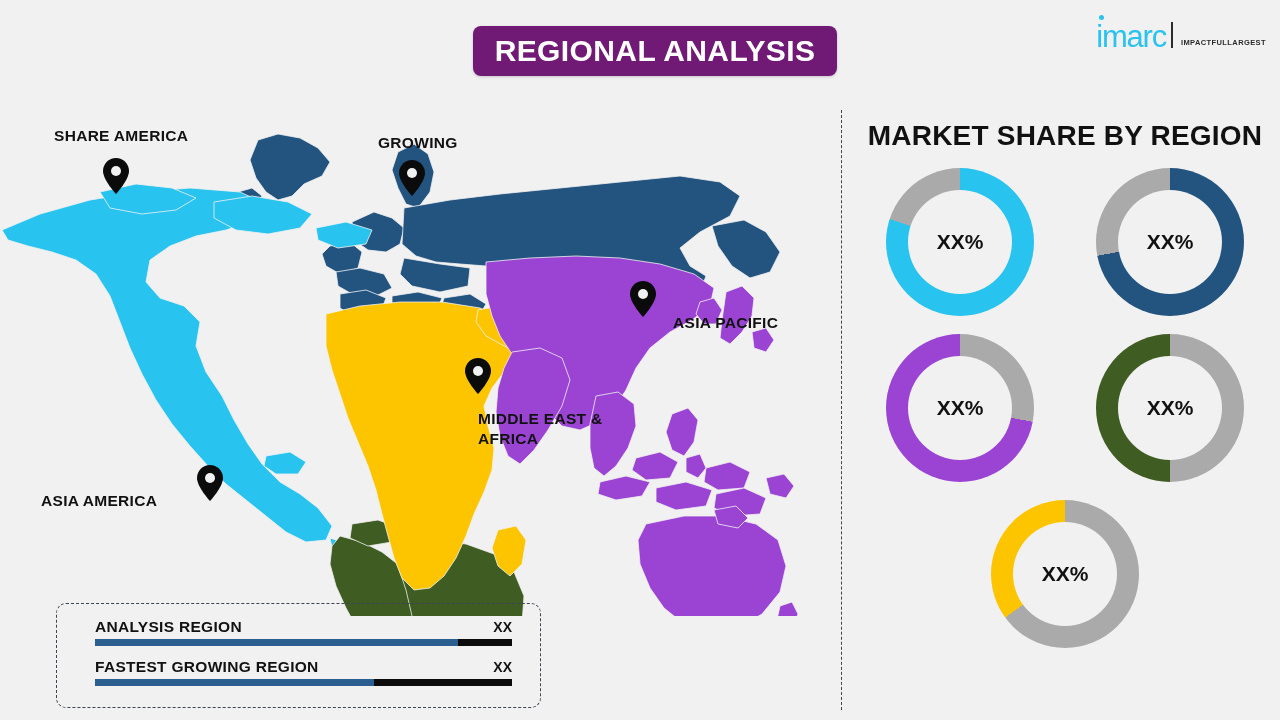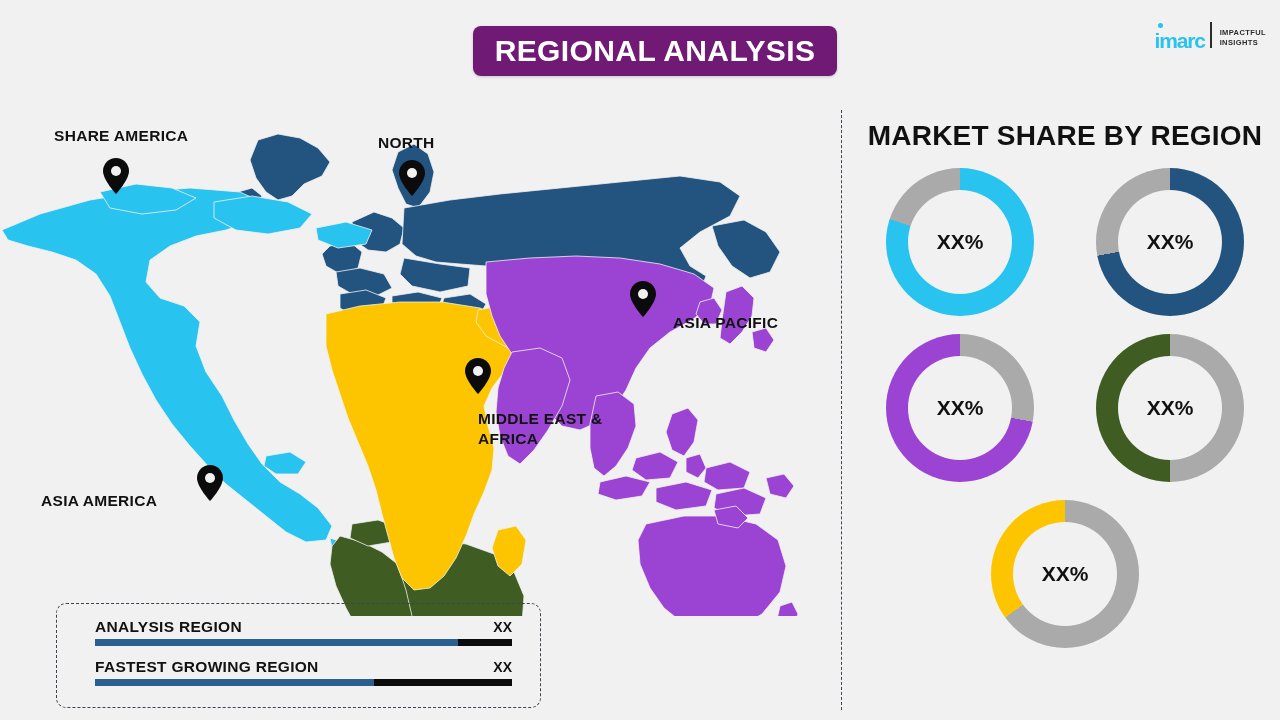--- a/index.html
+++ b/index.html
@@ -26,33 +26,33 @@
     color:#ffffff; font-size:30px; font-weight:bold; letter-spacing:.4px;
     white-space:nowrap;
   }
 
   .logo{
     position:absolute; right:14px; top:22px;
     display:flex; align-items:flex-end; gap:5px;
   }
   .logo-word{
     position:relative;
-    font-size:21px; font-weight:bold; color:#29c3ef;
+    font-size:31px; font-weight:normal; color:#29c3ef;
     letter-spacing:-1.2px; line-height:.85;
   }
   .logo-dot{
     position:absolute; left:3px; top:-9px;
     width:5px; height:5px; border-radius:50%;
     background:#29c3ef;
   }
   .logo-bar{
     width:2px; height:26px; background:#2b2b2b; margin:0 3px 2px 0;
   }
   .logo-tag{
-    display:flex; flex-direction:column; justify-content:flex-end;
+    display:flex; justify-content:flex-end;
     font-size:7.5px; font-weight:bold; color:#2b2b2b;
     letter-spacing:.4px; line-height:1.35; padding-bottom:2px;
   }
 
   
   .divider{
     position:absolute; left:841px; top:110px;
     width:0; height:600px;
     border-left:1.6px dashed #3c4452;
   }
@@ -136,21 +136,21 @@
   </div>
 
   <div class="logo">
     <div class="logo-word" style="color: rgb(41, 195, 239);">
       <span class="logo-dot" style="background: rgb(41, 195, 239);"></span>
       <span>imarc</span>
     </div>
     <div class="logo-bar"></div>
     <div class="logo-tag">
       <span>IMPACTFUL</span>
-      <span>INSIGHTS</span>
+      <span>LARGEST</span>
     </div>
   </div>
 
   <div class="divider"></div>
 
   <div class="map-wrap">
     <svg viewBox="0 0 830 520" preserveAspectRatio="none">
       <g>
 
         <path d="M258 44 L278 38 L300 42 L318 52 L330 66 L322 80 L304 88 L292 100 L278 104 L266 96 L256 82 L250 64 Z" fill="#235480" stroke="#f1f1f1" stroke-width="0.8"></path>
@@ -235,21 +235,21 @@
                  L710 536 L684 528 L664 512 L650 492 L640 468 L638 444 Z" fill="#9b44d4" stroke="#f1f1f1" stroke-width="0.8"></path>
         <path d="M714 414 L736 410 L748 422 L738 432 L718 428 Z" fill="#9b44d4" stroke="#f1f1f1" stroke-width="0.8"></path>
 
         <path d="M780 510 L792 506 L798 518 L792 534 L782 540 L776 528 Z" fill="#9b44d4" stroke="#f1f1f1" stroke-width="0.8"></path>
         <path d="M790 540 L800 536 L806 548 L798 558 L790 552 Z" fill="#9b44d4" stroke="#f1f1f1" stroke-width="0.8"></path>
       </g>
     </svg>
   </div>
 
   <div class="map-label lbl-na">SHARE AMERICA</div>
-  <div class="map-label lbl-eu">NORTH</div>
+  <div class="map-label lbl-eu">GROWING</div>
   <div class="map-label lbl-ap">ASIA PACIFIC</div>
   <div class="map-label lbl-mea">MIDDLE EAST &amp;
 AFRICA</div>
   <div class="map-label lbl-la">ASIA AMERICA</div>
 
   <div class="pin pin-na">
     <svg viewBox="0 0 26 36">
         <path d="M13 0C5.8 0 0 5.8 0 13c0 9 13 23 13 23s13-14 13-23C26 5.8 20.2 0 13 0z" fill="#0b0b0b"></path>
         <circle cx="13" cy="13" r="5" fill="#f1f1f1"></circle>
       </svg>

